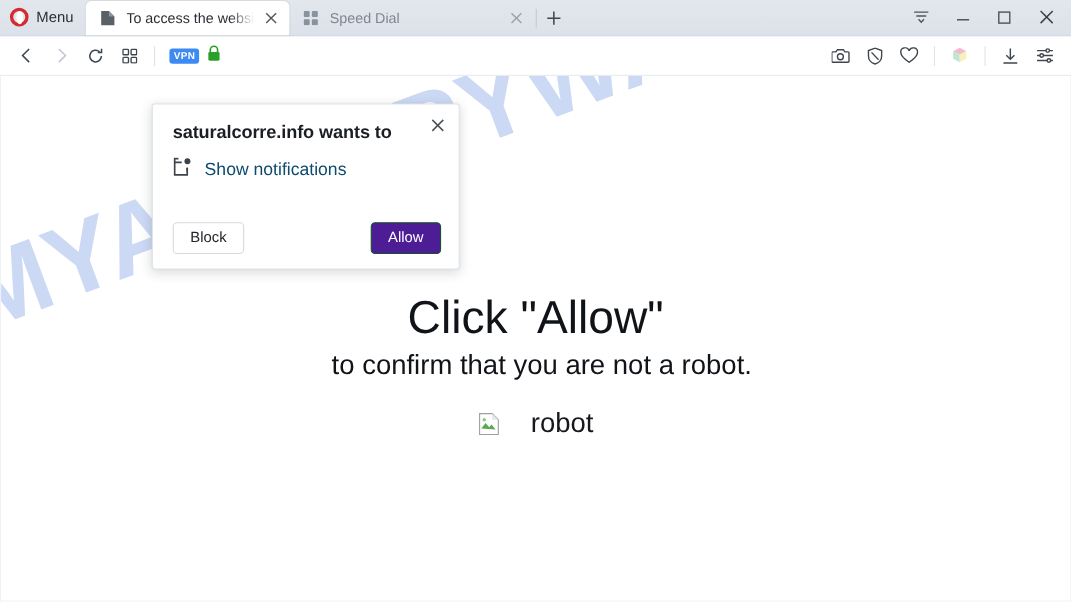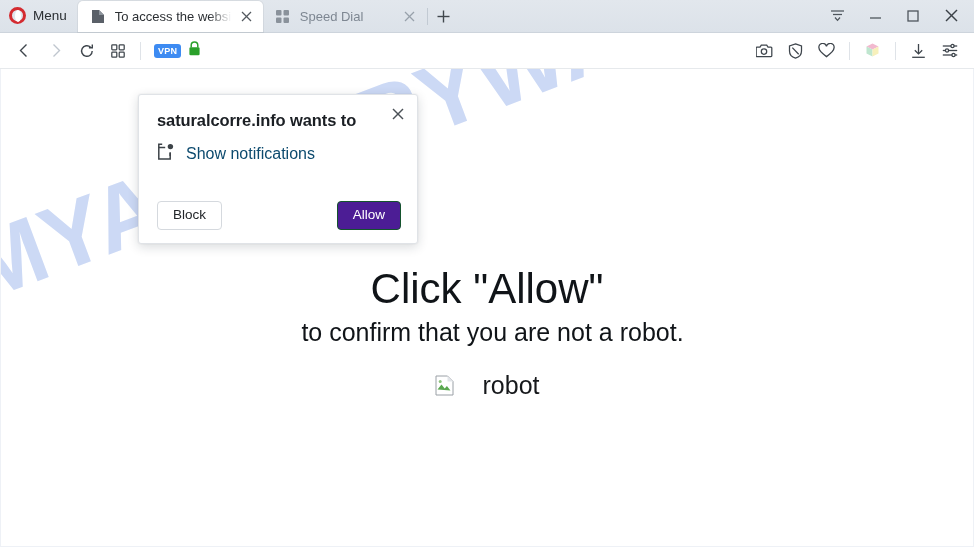--- a/index.html
+++ b/index.html
@@ -44,21 +44,21 @@
     min-width: 0;
     cursor: default;
   }
   .tab.active {
     background: #ffffff;
     border-top-left-radius: 5px;
     border-top-right-radius: 5px;
     width: 185px;
     box-shadow: 0 0 0 1px rgba(0,0,0,0.05);
   }
-  .tab.inactive { width: 163px; }
+  .tab.inactive { width: 223px; }
   .tab-favicon { width: 16px; height: 16px; flex: 0 0 16px; margin-right: 9px; display:flex; align-items:center; justify-content:center;}
   .tab-title {
     font-size: 13px; color: #2b2f33;
     white-space: nowrap; overflow: hidden; flex: 1 1 auto;
     -webkit-mask-image: linear-gradient(to right, #000 78%, transparent 97%);
     mask-image: linear-gradient(to right, #000 78%, transparent 97%);
   }
   .tab.inactive .tab-title { color: #7e8792; }
   .tab-close {
     width: 20px; height: 20px; flex:0 0 20px;

